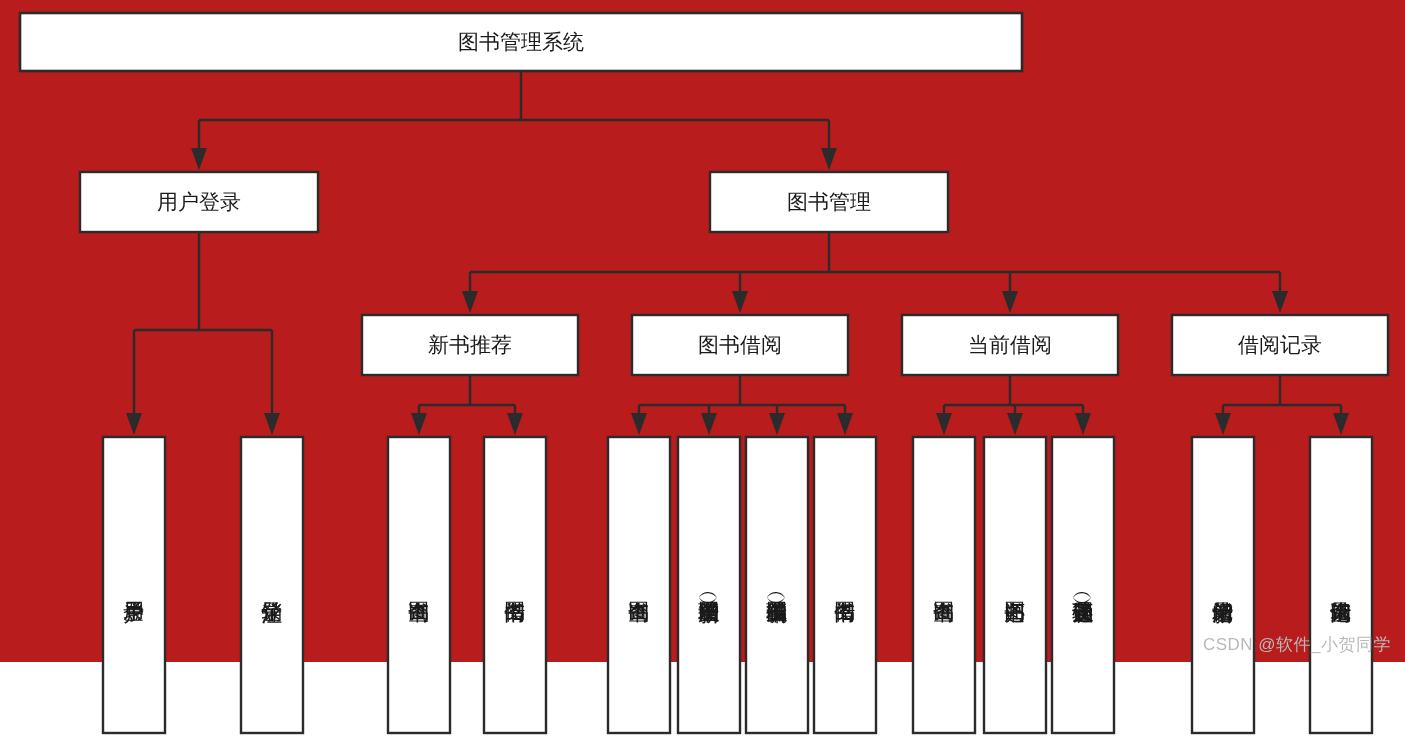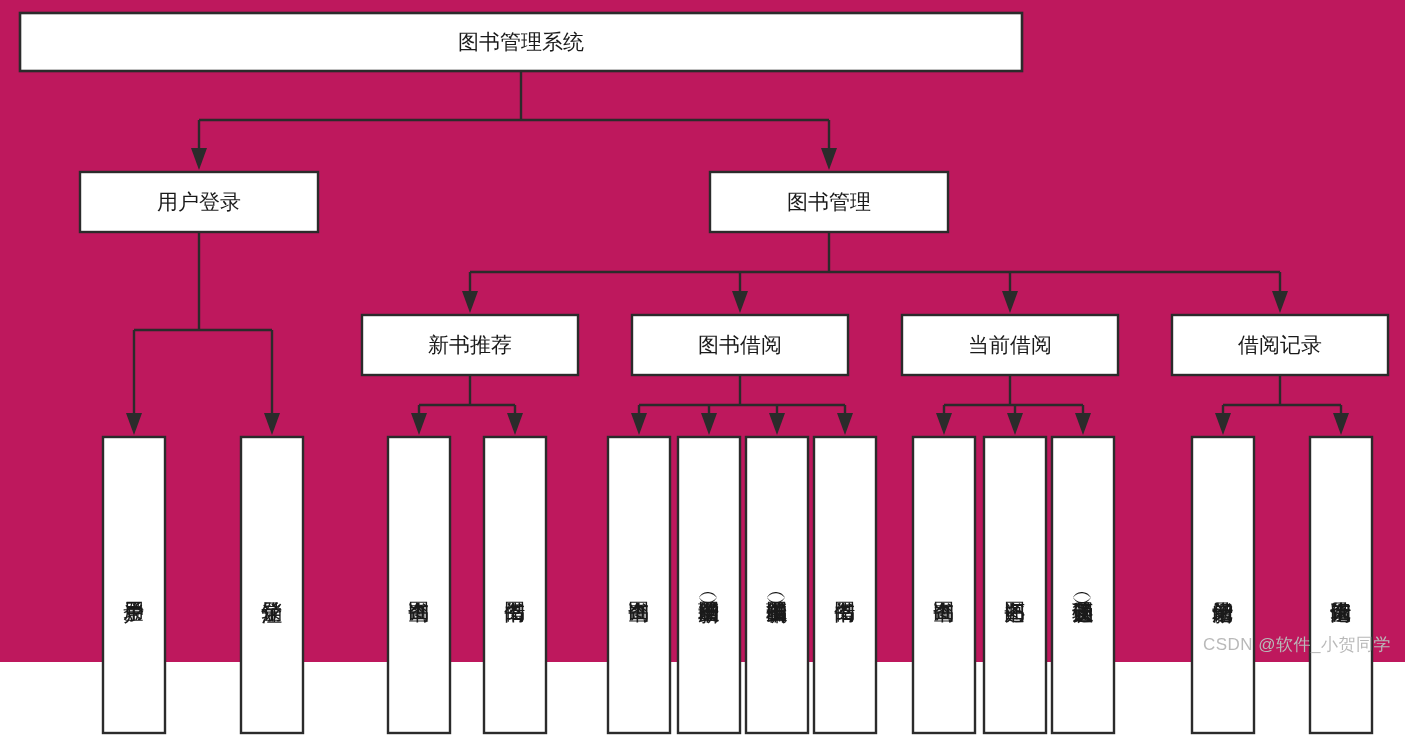--- a/index.html
+++ b/index.html
@@ -11,21 +11,21 @@
   body {
     width: 1405px;
     height: 747px;
     font-family: "Liberation Sans", "DejaVu Sans", sans-serif;
     overflow: hidden;
   }
   #diagram-root {
     position: relative;
     width: 1405px;
     height: 662px;
-    background: #be185d;
+    background: #b91c1c;
   }
   svg#tree-svg {
     position: absolute;
     left: 0;
     top: 0;
     width: 1405px;
     height: 747px;
     display: block;
   }
   .node-rect {

